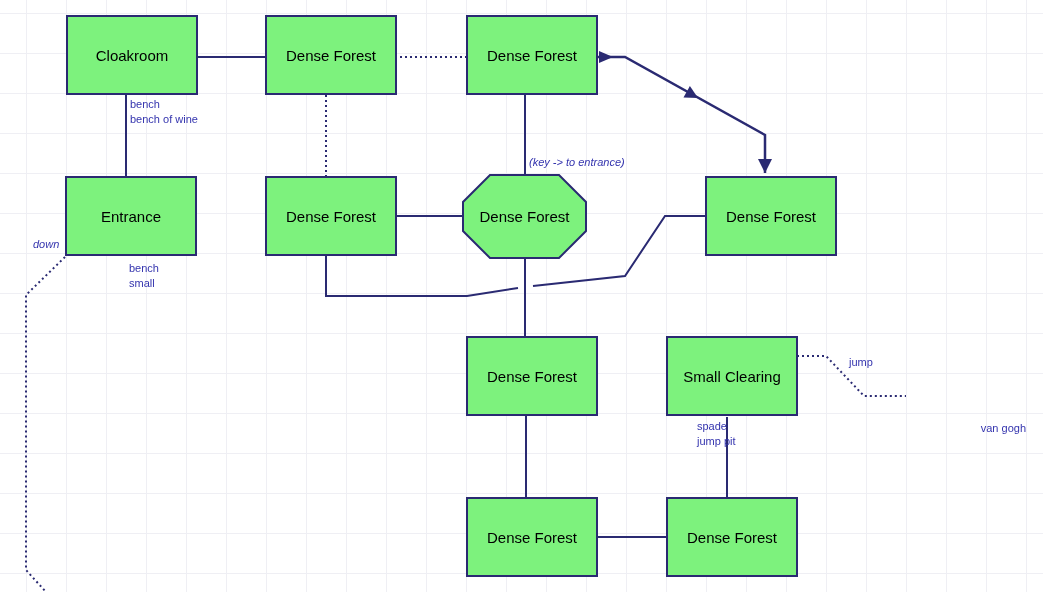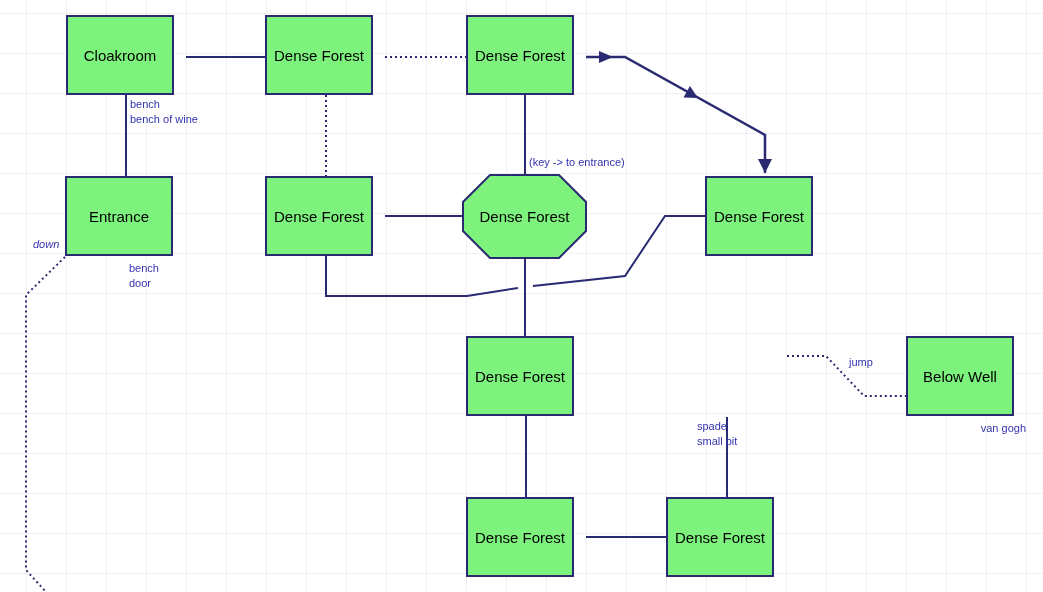--- a/index.html
+++ b/index.html
@@ -19,21 +19,21 @@
   }
 
   #edges-layer {
     position: absolute;
     left: 0; top: 0;
     width: 1043px; height: 592px;
   }
 
   .room {
     position: absolute;
-    width: 108px;
+    width: 132px;
     height: 80px;
     box-sizing: border-box;
     background: #7df27d;
     border: 2px solid #2a2a72;
     display: flex;
     align-items: center;
     justify-content: center;
     font-size: 15px;
     color: #000000;
     text-align: center;
@@ -64,21 +64,21 @@
     position: absolute;
     font-size: 11px;
     line-height: 15px;
     color: #3434ae;
     white-space: nowrap;
   }
 
   .l-bench     { left: 130px; top: 97px;  }
   .l-candle    { left: 129px; top: 261px; }
   .l-down      { left: 33px;  top: 237px; font-style: italic; }
-  .l-key       { left: 529px; top: 155px; }
+  .l-key       { left: 529px; top: 155px; font-style: italic; }
   .l-jump      { left: 849px; top: 355px; }
   .l-spade     { left: 697px; top: 419px; }
   .l-van-gogh  { right: 17px; top: 421px; text-align: right; }
 
   .edge-label span { display: block; }
 </style>
 </head>
 <body>
 
 <div id="map-canvas">
@@ -125,40 +125,40 @@
   </div>
   <div class="room octagon-label r-df-octagon">
     <span>Dense Forest</span>
   </div>
   <div class="room r-df-right">
     <span>Dense Forest</span>
   </div>
   <div class="room r-df-center">
     <span>Dense Forest</span>
   </div>
-  <div class="room r-below-well">
-    <span>Below Well</span>
+  <div class="room r-small-clearing">
+    <span>Small Clearing</span>
   </div>
   <div class="room r-df-bottom-mid">
     <span>Dense Forest</span>
   </div>
   <div class="room r-df-bottom-right">
     <span>Dense Forest</span>
   </div>
 
   <div class="edge-label l-bench">
     <span>bench</span>
     <span>bench of wine</span>
   </div>
   <div class="edge-label l-candle">
     <span>bench</span>
-    <span>door</span>
+    <span>small</span>
   </div>
   <div class="edge-label l-down">down</div>
   <div class="edge-label l-key">(key -&gt; to entrance)</div>
   <div class="edge-label l-jump">jump</div>
   <div class="edge-label l-spade">
     <span>spade</span>
-    <span>small pit</span>
+    <span>jump pit</span>
   </div>
   <div class="edge-label l-van-gogh">van gogh</div>
 
 </div>
 
 </body></html>

